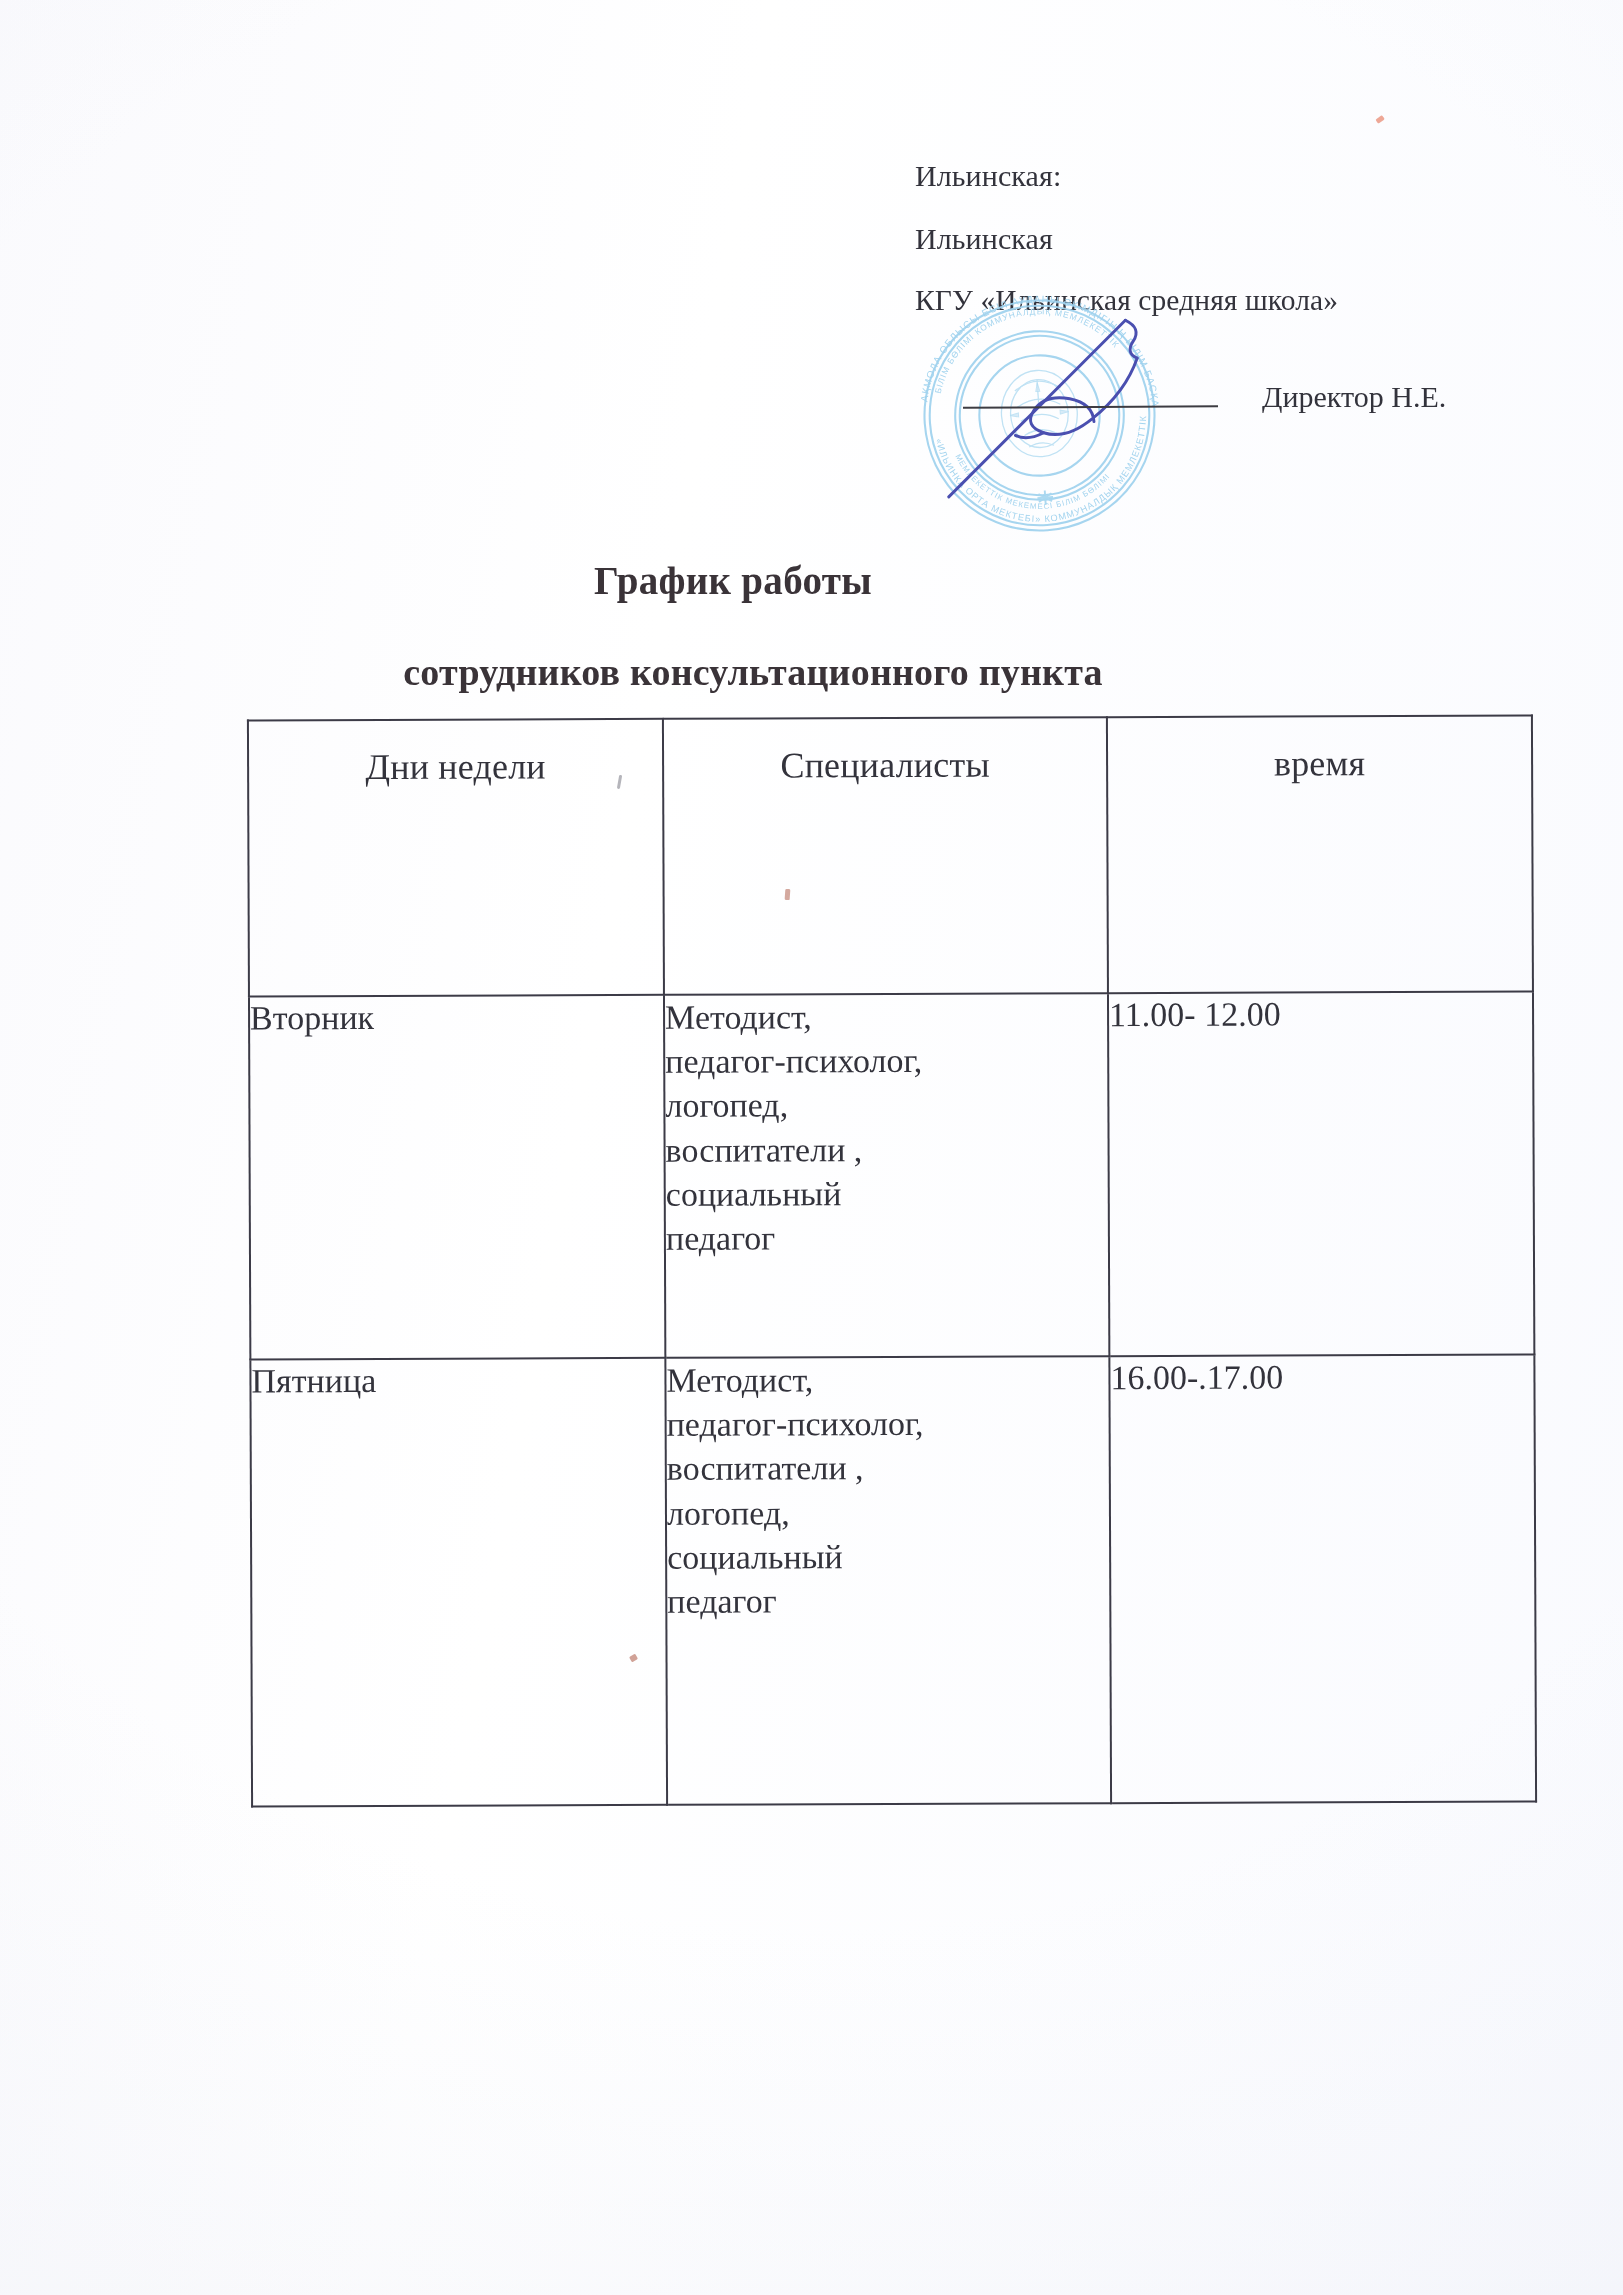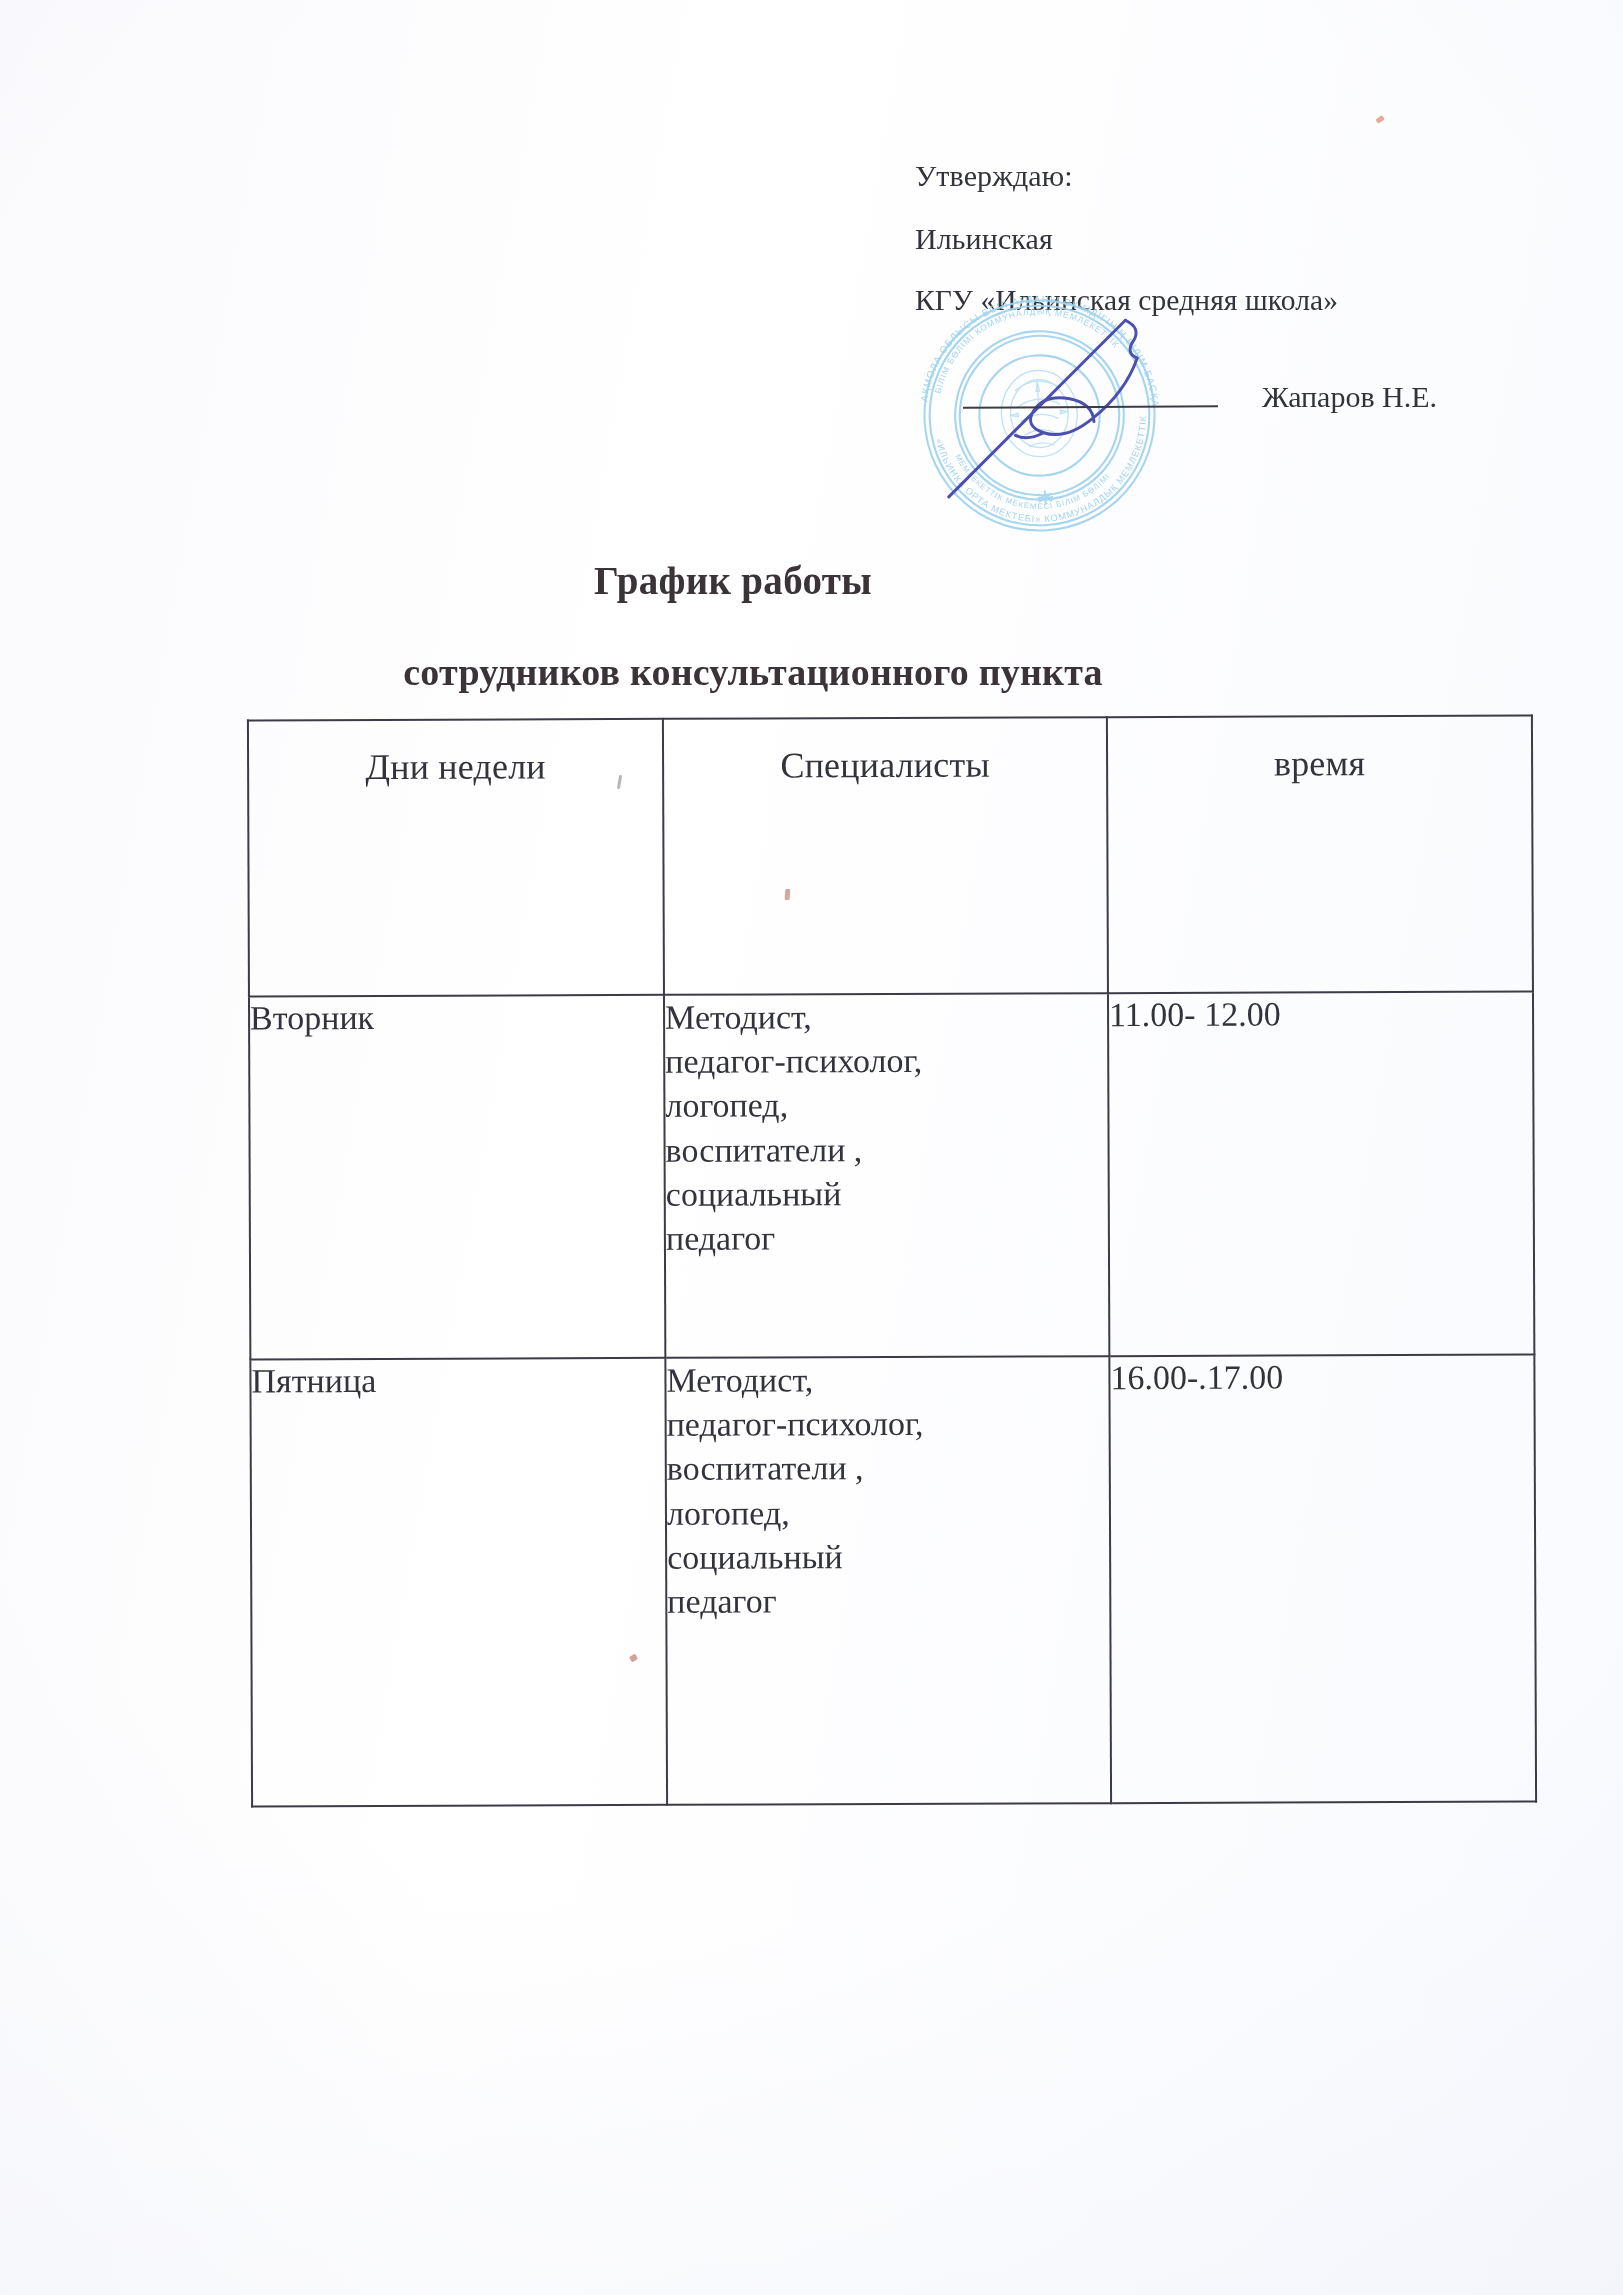--- a/index.html
+++ b/index.html
@@ -182,21 +182,21 @@
   }
 </style>
 </head>
 <body>
 
 <div id="page">
 
   <div id="paper-texture"></div>
 
   <div class="approval-block">
-    <div class="approval-line l1">Утверждаю:</div>
+    <div class="approval-line l1">Ильинская:</div>
     <div class="approval-line l2">Ильинская</div>
     <div class="approval-line l3">КГУ «Ильинская средняя школа»</div>
   </div>
 
   <div id="stamp">
     <svg viewBox="0 0 430 430" xmlns="http://www.w3.org/2000/svg">
       <defs>
         <path id="arcTop" d="M 42,215 A 173,173 0 0 1 388,215"></path>
         <path id="arcTop2" d="M 60,215 A 155,155 0 0 1 370,215"></path>
         <path id="arcBot" d="M 52,215 A 163,163 0 0 0 378,215"></path>
@@ -249,21 +249,21 @@
         <path d="M 300,60 Q 325,72 312,92 Q 300,110 318,118"></path>
         <path d="M 318,118 Q 300,170 250,210 Q 210,243 175,232 Q 145,222 160,198
                  Q 176,173 215,180 Q 250,187 252,215"></path>
         <path d="M 175,232 Q 150,245 132,236"></path>
       </g>
     </svg>
   </div>
 
   <div id="signature-line"></div>
 
-  <div id="director-name">Жапаров Н.Е.</div>
+  <div id="director-name">Директор Н.Е.</div>
 
   <div id="doc-title">График работы</div>
   <div id="doc-subtitle">сотрудников консультационного пункта</div>
 
   <div id="schedule-table-wrap">
     <table class="schedule">
       <colgroup>
         <col class="c-day">
         <col class="c-spec">
         <col class="c-time">

